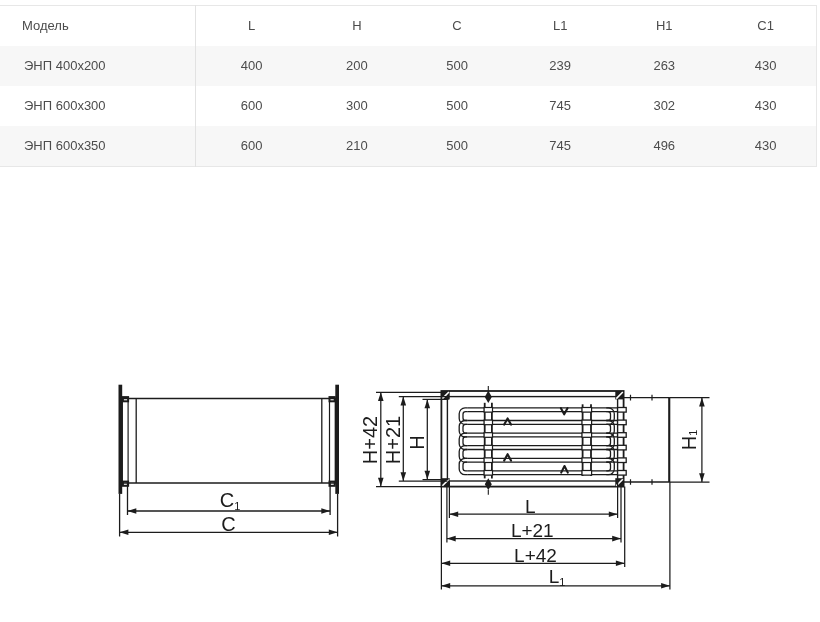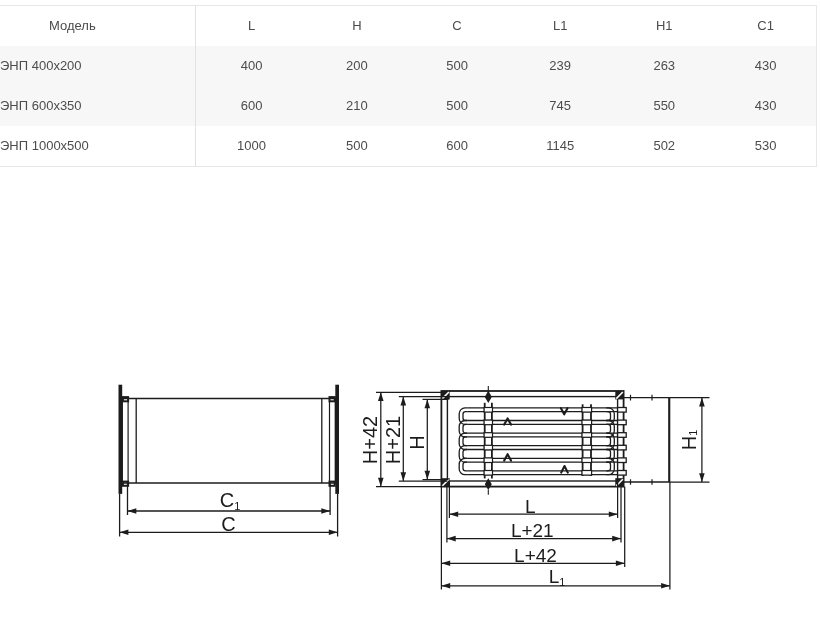--- a/index.html
+++ b/index.html
@@ -1,22 +1,22 @@
 <!DOCTYPE html>
 <html><head>
 <meta charset="utf-8">
 <style>
 html,body{margin:0;padding:0;background:#ffffff;}
 body{width:820px;height:622px;position:relative;font-family:"Liberation Sans",sans-serif;}
 table.spec{border-collapse:collapse;table-layout:fixed;width:816.5px;position:absolute;left:0;top:5px;border-top:1px solid #e7e7e7;border-right:1px solid #e7e7e7;border-bottom:1px solid #e7e7e7;}
 table.spec td,table.spec th{font-size:13px;font-weight:400;color:#4c4c4c;padding:0;vertical-align:middle;text-align:center;}
 table.spec th{height:39.5px;}
 table.spec td{height:40px;}
-table.spec td.m,table.spec th.m{text-align:left;border-right:1px solid #e2e2e2;}
-table.spec th.m{padding-left:49px;}
+table.spec td.m,table.spec th.m{text-align:left;padding-left:24px;border-right:1px solid #e2e2e2;}
+table.spec th.m{padding-left:22px;}
 tr.g td{background:#f7f7f7;}
 svg.draw{position:absolute;left:0;top:0;}
 </style>
 </head>
 <body>
 
 <table class="spec">
 <colgroup>
       <col style="width:195px">
       <col style="width:112px">
@@ -43,42 +43,42 @@
         <td>400</td>
         <td>200</td>
         <td>500</td>
         <td>239</td>
         <td>263</td>
         <td>430</td>
       </tr>
 
 
 
+<tr>
+        <td class="m">ЭНП 600х300</td>
+        <td>600</td>
+        <td>300</td>
+        <td>500</td>
+        <td>745</td>
+        <td>302</td>
+        <td>430</td>
+      </tr>
 
 <tr class="g">
         <td class="m">ЭНП 600х350</td>
         <td>600</td>
         <td>210</td>
         <td>500</td>
         <td>745</td>
-        <td>550</td>
+        <td>496</td>
         <td>430</td>
       </tr>
 
 
 
-<tr>
-        <td class="m">ЭНП 1000х500</td>
-        <td>1000</td>
-        <td>500</td>
-        <td>600</td>
-        <td>1145</td>
-        <td>502</td>
-        <td>530</td>
-      </tr>
 </tbody>
   </table>
 
 <svg class="draw" width="820" height="622" viewBox="0 0 820 622" fill="none" stroke="none">
 <g stroke="#1c1c1c" stroke-width="1.3">
 
 <rect x="122.2" y="398.5" width="213.2" height="84.5" stroke-width="1.5"></rect>
 
 <rect x="118.5" y="384.7" width="3.7" height="109.2" fill="#1c1c1c" stroke="none"></rect>
 

